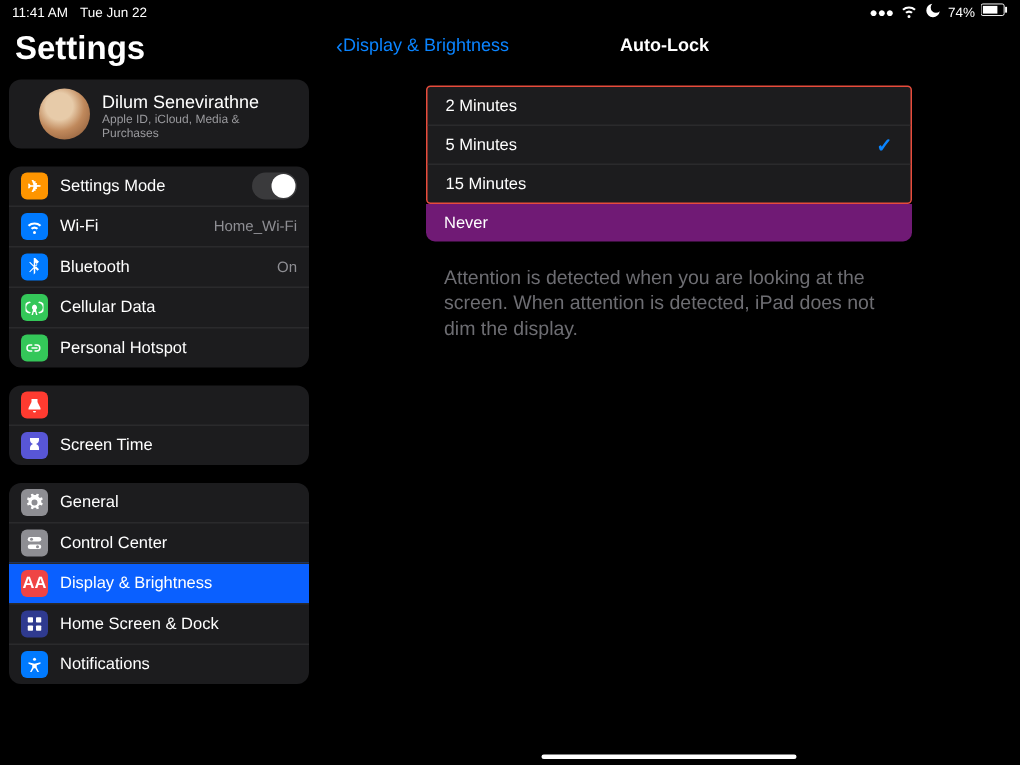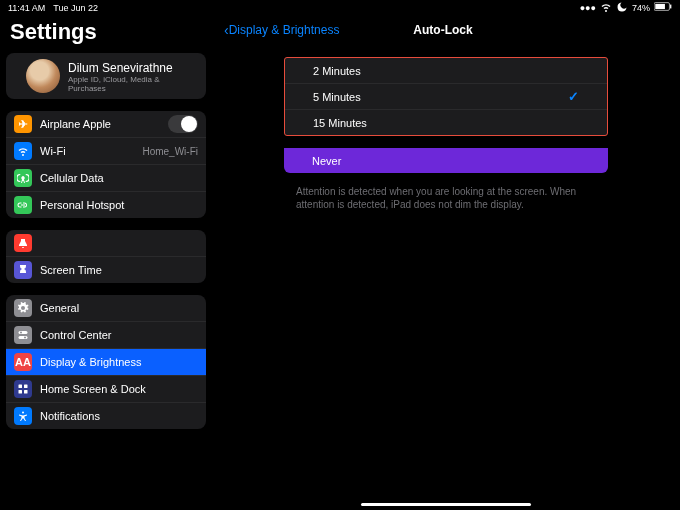--- a/index.html
+++ b/index.html
@@ -20,26 +20,26 @@
   .row .label{flex:1;font-size:11px}
   .row .value{font-size:10px;color:#8e8e93}
   .icon{width:18px;height:18px;border-radius:4px;display:flex;align-items:center;justify-content:center;flex:0 0 18px;font-size:11px;font-weight:600;color:#fff}
   .toggle{width:30px;height:18px;border-radius:9px;background:#3a3a3c;position:relative}
   .toggle::after{content:"";position:absolute;right:1px;top:1px;width:16px;height:16px;border-radius:50%;background:#fff}
   .content{flex:1;position:relative;background:#000;padding:0 12px}
   .navbar{display:flex;align-items:center;height:30px;position:relative}
   .back{color:#0a84ff;font-size:12px;display:flex;align-items:center;gap:2px;font-weight:500}
   .navtitle{position:absolute;left:0;right:6px;text-align:center;font-size:12px;font-weight:600;pointer-events:none}
   .list{margin:12px 60px 0;border:1px solid #e74c3c;border-radius:3px;background:#1c1c1e;overflow:hidden}
-  .opt{height:25px;display:flex;align-items:center;padding:0 28px;font-size:11px;border-top:0.5px solid #2a2a2c}
+  .opt{height:25px;display:flex;align-items:center;padding:0 12px;font-size:11px;border-top:0.5px solid #2a2a2c}
   .opt:first-child{border-top:none}
   .opt .spacer{flex:1}
   .check{color:#0a84ff;font-size:13px;font-weight:700}
-  .list2{margin:12px 60px;background:#6d28d9;border-radius:0 0 6px 6px;overflow:hidden}
-  .footer{margin:4px 72px;font-size:10px;color:#6d6d72;line-height:1.3}
+  .list2{margin:0 60px;background:#701a75;border-radius:0 0 6px 6px;overflow:hidden}
+  .footer{margin:16px 72px;font-size:13px;color:#6d6d72;line-height:1.3}
   .homebar{position:absolute;bottom:4px;left:50%;transform:translateX(-50%);width:170px;height:3px;border-radius:2px;background:#fff}
   .chev{font-size:14px;font-weight:300;margin-right:-2px}
   svg.i{width:12px;height:12px;fill:#fff}
 </style>
 </head>
 <body>
 
 <div class="statusbar">
   <div class="sb-left">
     <span>11:41 AM</span>
@@ -76,31 +76,40 @@
       <div class="avatar"></div>
       <div>
         <div class="profile-name">Dilum Senevirathne</div>
         <div class="profile-sub">Apple ID, iCloud, Media &amp; Purchases</div>
       </div>
     </div>
 
     <div class="card" id="g1">
         <div class="row">
           <div class="icon" style="background: rgb(255, 149, 0);">✈</div>
-          <div class="label">Airplane Apple</div>
+          <div class="label">Settings Mode</div>
           <div class="toggle"></div>
         </div>
         <div class="row">
           <div class="icon" style="background: rgb(0, 122, 255);">
             <svg class="i" viewBox="0 0 24 24">
               <path d="M12 18a2 2 0 100 4 2 2 0 000-4zm-5-4a8 8 0 0110 0l-2 2a5 5 0 00-6 0zm-4-4a14 14 0 0118 0l-2 2a11 11 0 00-14 0z"></path>
             </svg>
           </div>
           <div class="label">Wi-Fi</div>
           <div class="value">Home_Wi-Fi</div>
+        </div>
+        <div class="row">
+          <div class="icon" style="background: rgb(0, 122, 255);">
+            <svg class="i" viewBox="0 0 24 24">
+              <path d="M11 2v8L6 5 5 6l6 6-6 6 1 1 5-5v8l7-7-5-5 5-5-7-7zm2 4l3 3-3 3V6zm0 8l3 3-3 3v-6z"></path>
+            </svg>
+          </div>
+          <div class="label">Bluetooth</div>
+          <div class="value">On</div>
         </div>
         <div class="row">
           <div class="icon" style="background: rgb(52, 199, 89);">
             <svg class="i" viewBox="0 0 24 24">
               <path d="M6 4a8 8 0 000 16l1-2a6 6 0 010-12zm12 0l-1 2a6 6 0 010 12l1 2a8 8 0 000-16zM12 8a4 4 0 00-2 7l-2 7h2l1-4h2l1 4h2l-2-7a4 4 0 00-2-7z"></path>
             </svg>
           </div>
           <div class="label">Cellular Data</div>
         </div>
         <div class="row">

